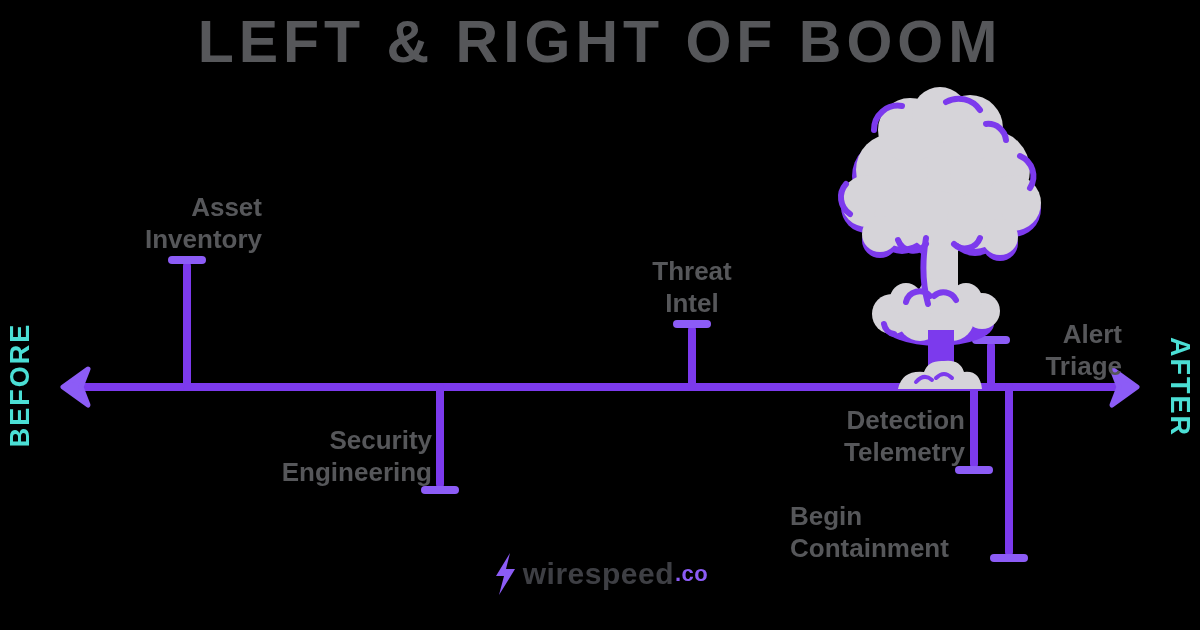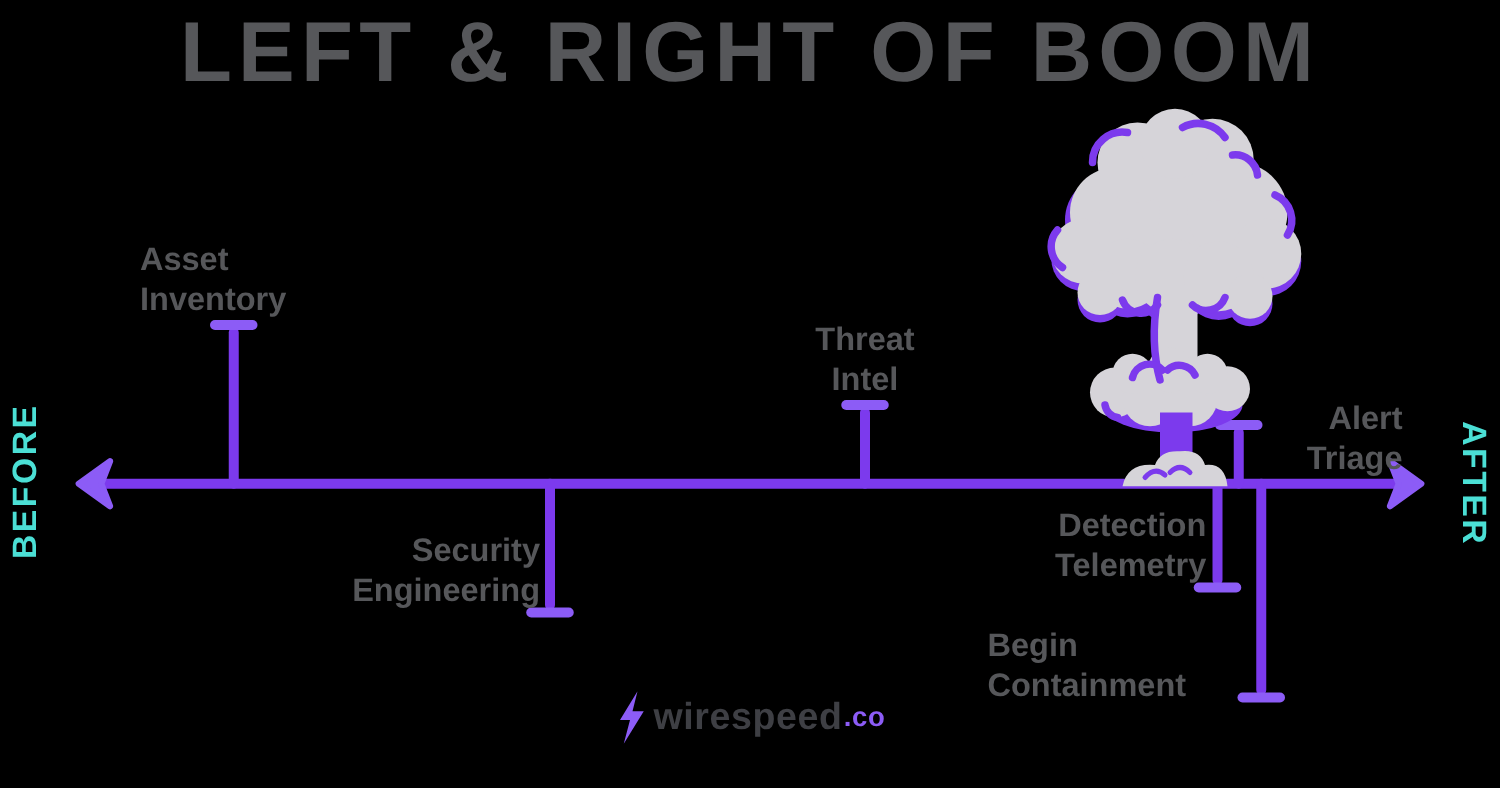--- a/index.html
+++ b/index.html
@@ -12,38 +12,38 @@
     --background:#000000;
   }
   html,body{margin:0;padding:0;background:#000;}
   .canvas{
     position:relative;width:1200px;height:630px;overflow:hidden;
     background:var(--background,#000);
     font-family:"Liberation Sans",sans-serif;
   }
   .title{
     position:absolute;top:2px;left:0;width:100%;text-align:center;
-    font-size:68px;line-height:80px;font-weight:bold;letter-spacing:5px;
+    font-size:59px;line-height:80px;font-weight:bold;letter-spacing:5px;
     color:var(--text-gray,#56575A);white-space:nowrap;
   }
   .scene{position:absolute;left:0;top:0;}
   .tick{stroke:var(--purple,#7C3AED);stroke-width:8;stroke-linecap:round;}
   .tick-cap{stroke:var(--purple-light,#8C5CF6);stroke-width:8;stroke-linecap:round;}
   .shaft{stroke:var(--purple,#7C3AED);stroke-width:8;stroke-linecap:round;}
   .head{fill:var(--purple-light,#8C5CF6);stroke:var(--purple-light,#8C5CF6);stroke-width:5;stroke-linejoin:round;}
   .shadow{fill:var(--purple,#7C3AED);}
   .puff{fill:var(--cloud-gray,#D6D4D9);}
   .stem{fill:var(--purple,#7C3AED);}
   .crescent{stroke:var(--purple,#7C3AED);stroke-width:6;fill:none;stroke-linecap:round;}
   .squiggle{stroke:var(--purple,#7C3AED);stroke-width:4;fill:none;stroke-linecap:round;}
   .event{
     position:absolute;font-weight:bold;font-size:26px;line-height:32px;
     color:var(--text-gray,#56575A);
   }
-  .e-asset{left:112px;top:191px;width:150px;text-align:left;}
+  .e-asset{left:112px;top:191px;width:150px;text-align:right;}
   .e-security{left:232px;top:424px;width:200px;text-align:right;}
   .e-threat{left:632px;top:255px;width:120px;text-align:center;}
   .e-detection{left:765px;top:404px;width:200px;text-align:right;}
   .e-alert{left:1010px;top:318px;width:112px;text-align:right;}
   .e-begin{left:790px;top:500px;width:210px;text-align:left;}
   .axis-label{
     position:absolute;font-weight:bold;font-size:27px;letter-spacing:2px;
     color:var(--teal,#4BDFD5);white-space:nowrap;
   }
   .before{left:20px;top:385px;transform:translate(-50%,-50%) rotate(-90deg);}

